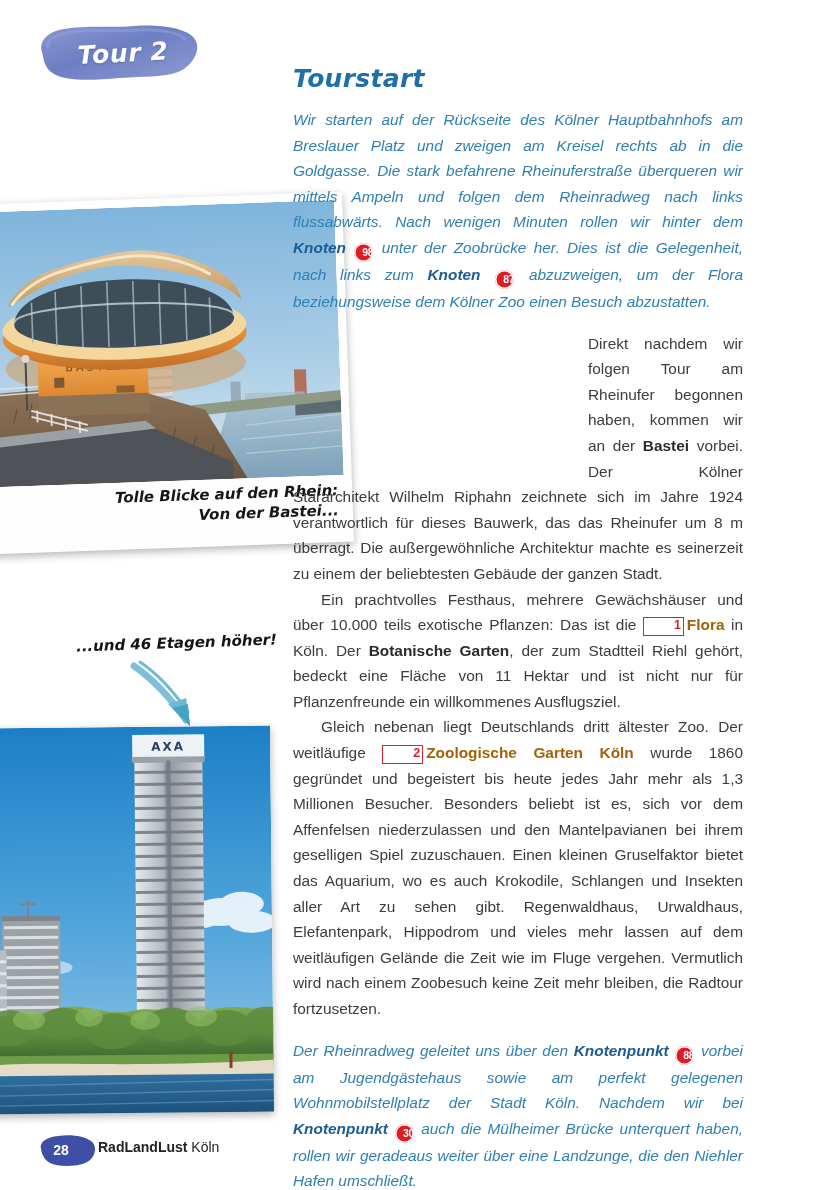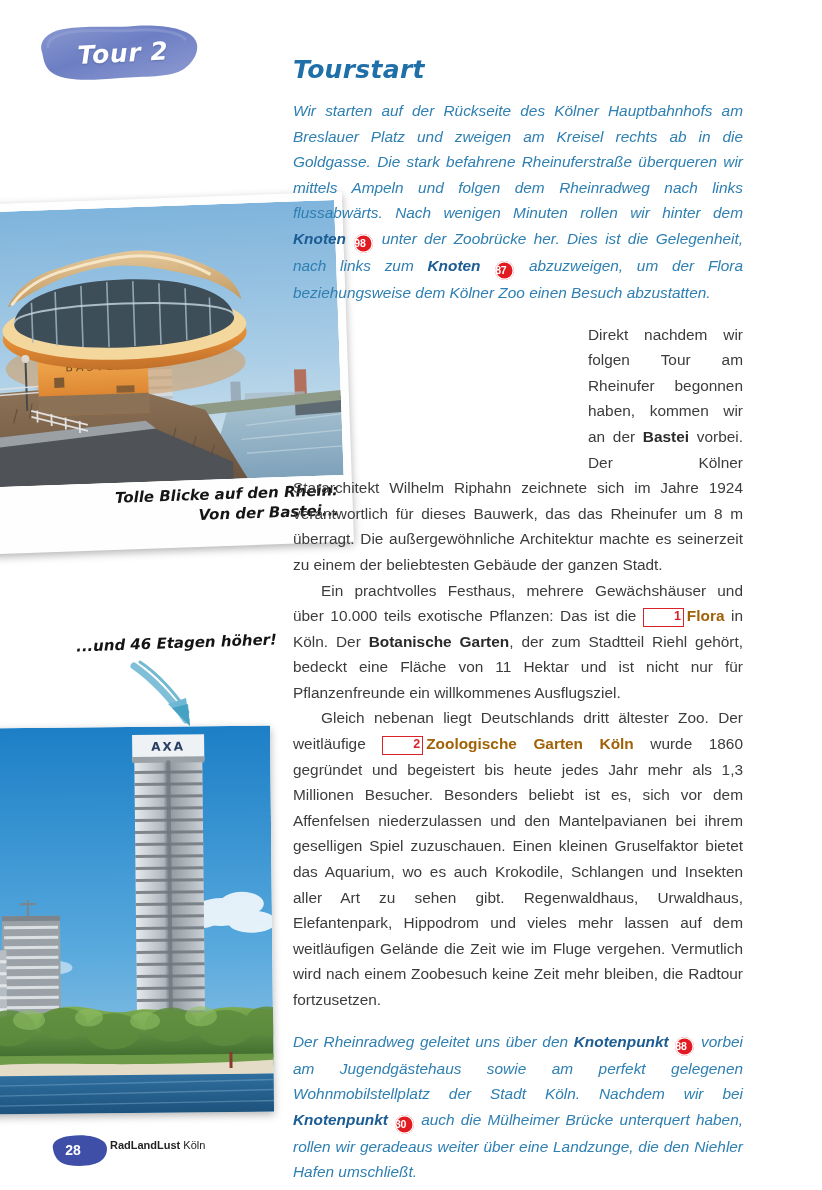--- a/index.html
+++ b/index.html
@@ -68,21 +68,21 @@
     color:#141414;font-size:15px;white-space:nowrap;
     transform:rotate(-2deg);
   }
   .arrow-note svg{position:absolute;left:52px;top:24px;}
 
   
   .col{
     position:absolute;left:293px;top:55px;width:450px;
   }
   h1.tourstart{
-    margin:0 0 14px 0;
+    margin:9px 0 14px 0;
     font-family:"DejaVu Sans", sans-serif;
     font-style:italic;font-weight:bold;
     font-size:25px;color:#1F6FA8;letter-spacing:.3px;
   }
   p{margin:0;}
   .intro{
     color:#2E7FB2;font-style:italic;font-size:15.4px;
     line-height:25.6px;text-align:justify;
     margin-bottom:16px;
   }
@@ -93,48 +93,48 @@
   }
   .body-p b{font-weight:bold;color:#2b2b2b;}
   .indent{text-indent:28px;}
   .shape-a{float:left;width:295px;height:150px;shape-outside:inset(0);}
 
   
   .knoten-badge{
     display:inline-block;width:19px;height:19px;border-radius:50%;
     background:#E11B22;color:#ffffff;
     font-size:10.5px;font-weight:bold;font-style:normal;
-    line-height:19px;text-align:left;
+    line-height:19px;text-align:right;
     vertical-align:-3px;margin:0 1px;
     font-family:"Liberation Sans", sans-serif;
     letter-spacing:-.3px;
     box-shadow:inset 0 0 0 1.5px #ffffff;
   }
   .poi-num{
     display:inline-block;min-width:13px;height:17px;
     border:1.6px solid #D8232A;color:#D8232A;
     font-size:12.5px;font-weight:bold;font-style:normal;
     line-height:15px;text-align:center;padding:0 2px;
     vertical-align:1px;margin-right:3px;
     font-family:"Liberation Sans", sans-serif;
   }
   .poi-name{color:#a16207;font-weight:bold;}
 
   
-  .footer{position:absolute;left:50px;top:1133px;width:400px;height:36px;}
+  .footer{position:absolute;left:38px;top:1133px;width:400px;height:36px;}
   .footer svg{position:absolute;left:0;top:0;}
   .pagenum{
     position:absolute;left:0;top:0;width:52px;height:34px;
     display:flex;align-items:center;justify-content:center;
     color:#ffffff;font-size:14px;font-weight:bold;
     padding-right:6px;box-sizing:border-box;
   }
   .footer-title{
     position:absolute;left:60px;top:6px;
-    font-size:11px;color:#222222;
+    font-size:14px;color:#222222;
   }
   .footer-title b{font-weight:bold;}
   .footer-title span.light{font-weight:normal;}
 </style>
 </head>
 <body>
 
 <div class="page">
 
   <div class="tour-badge">

